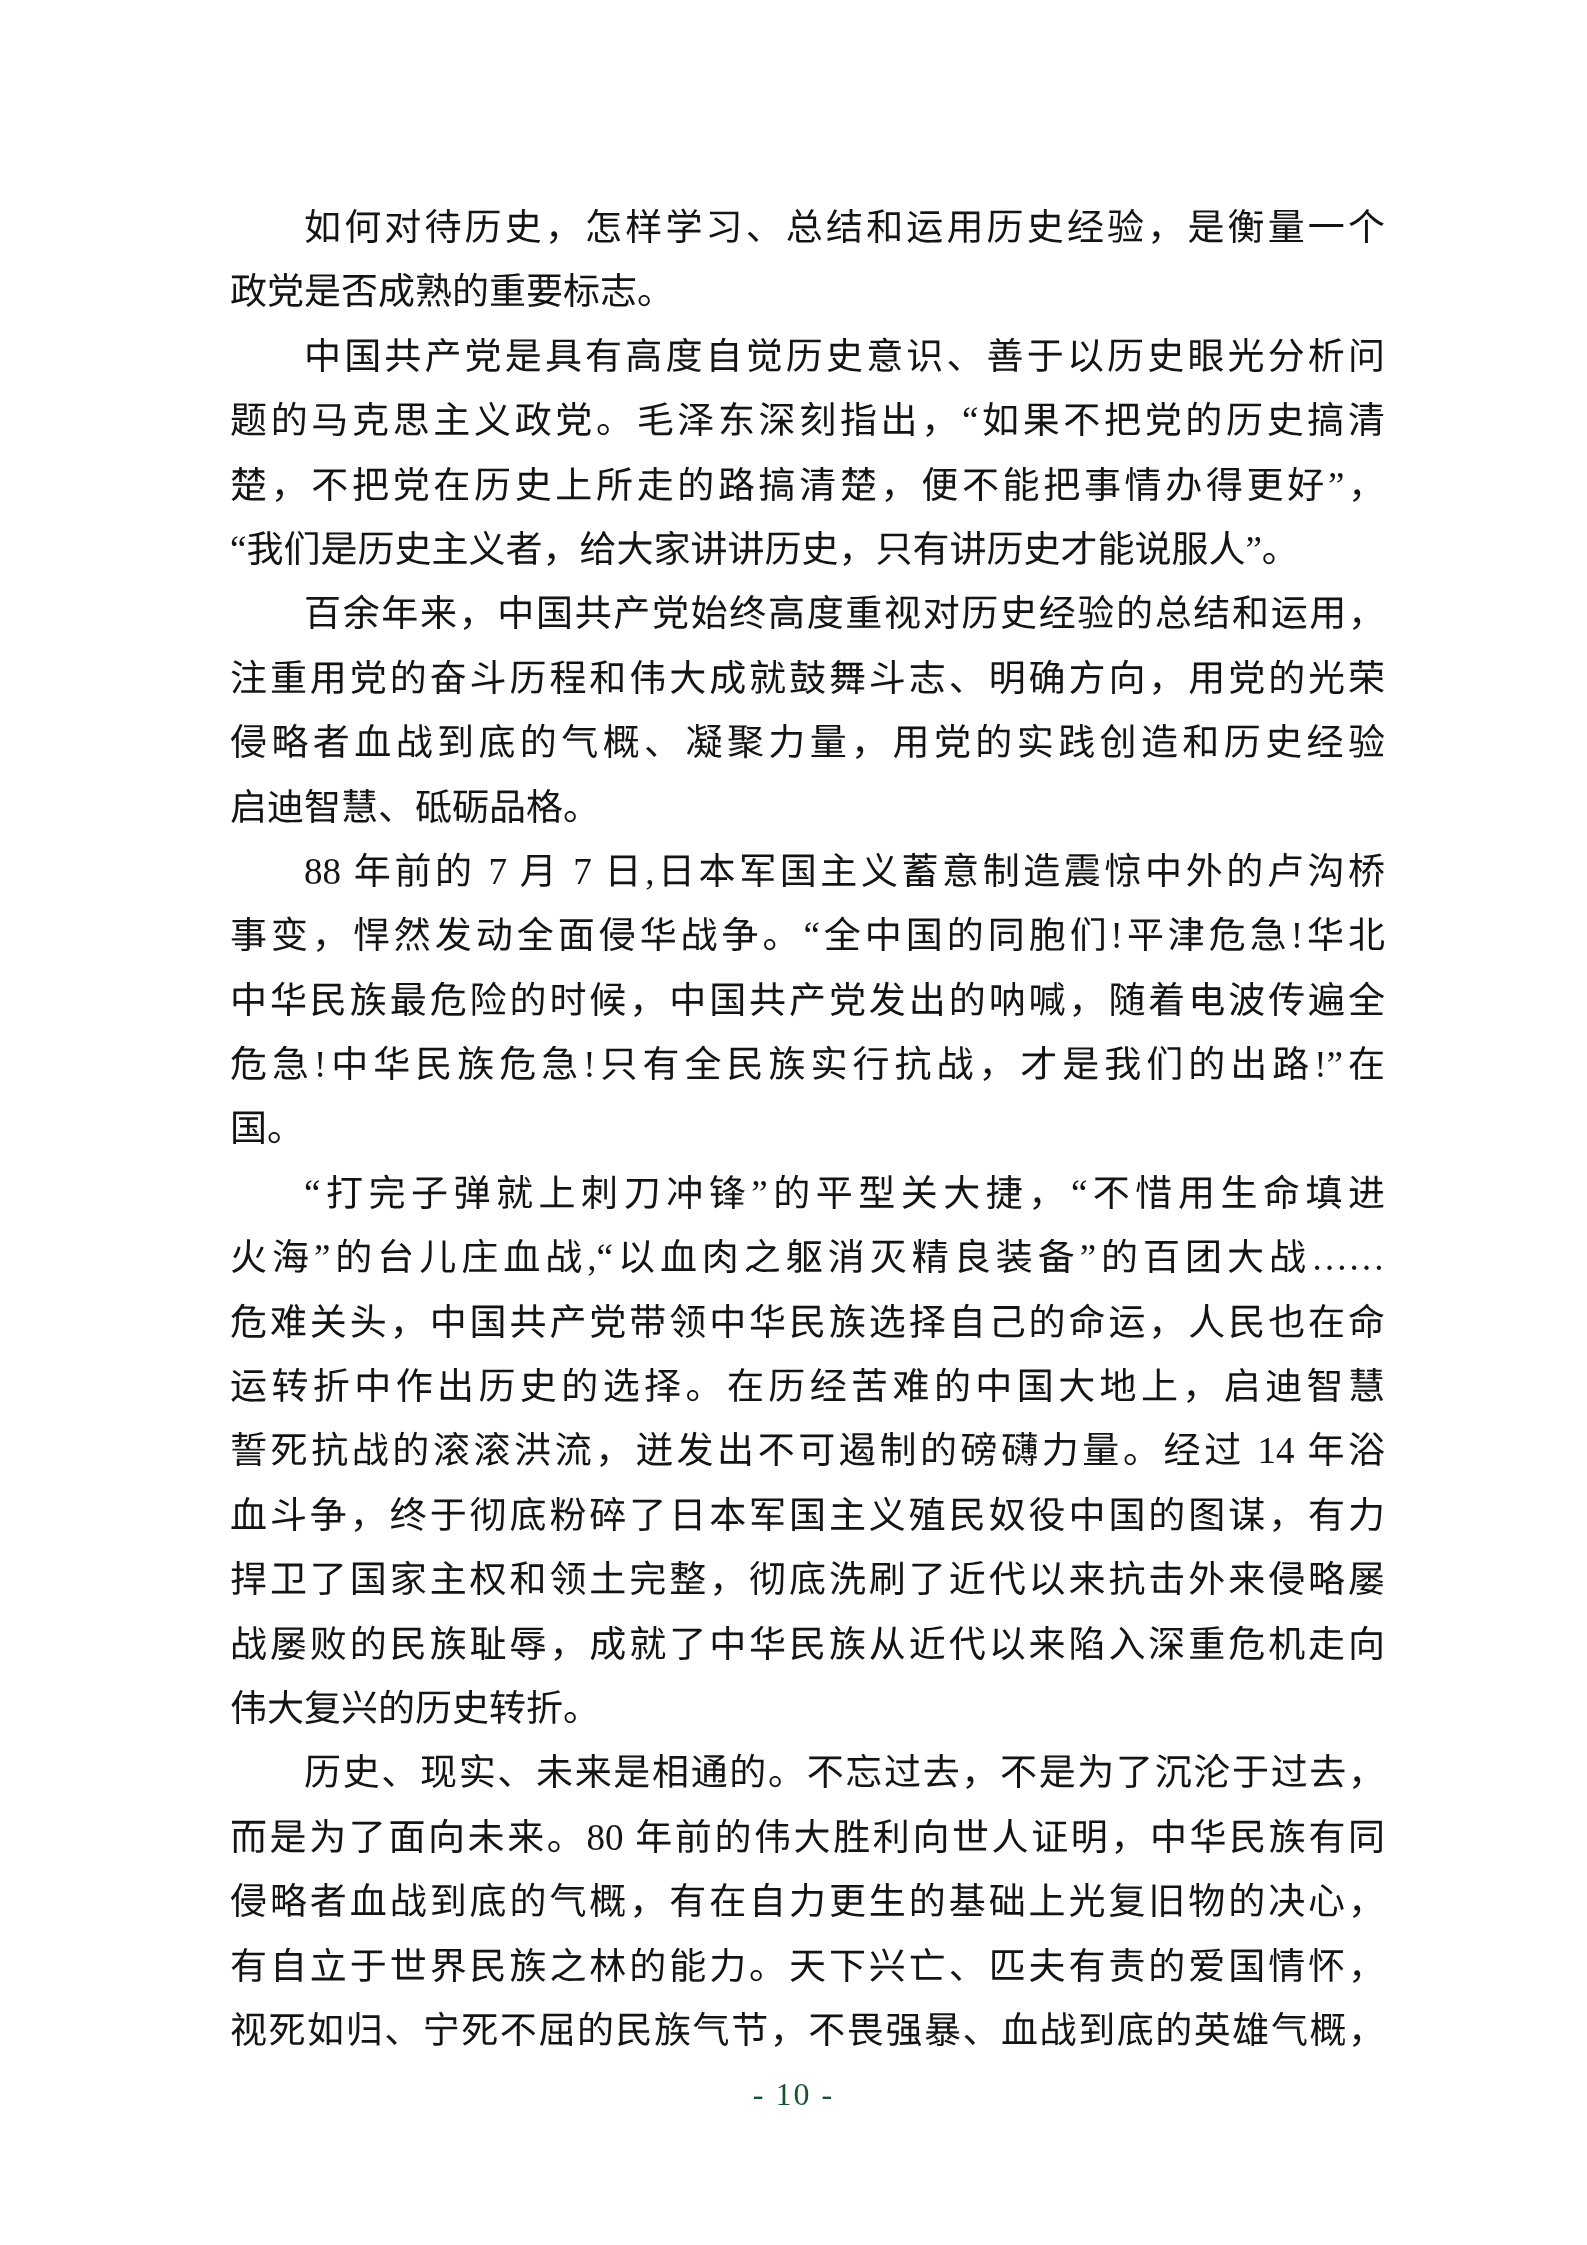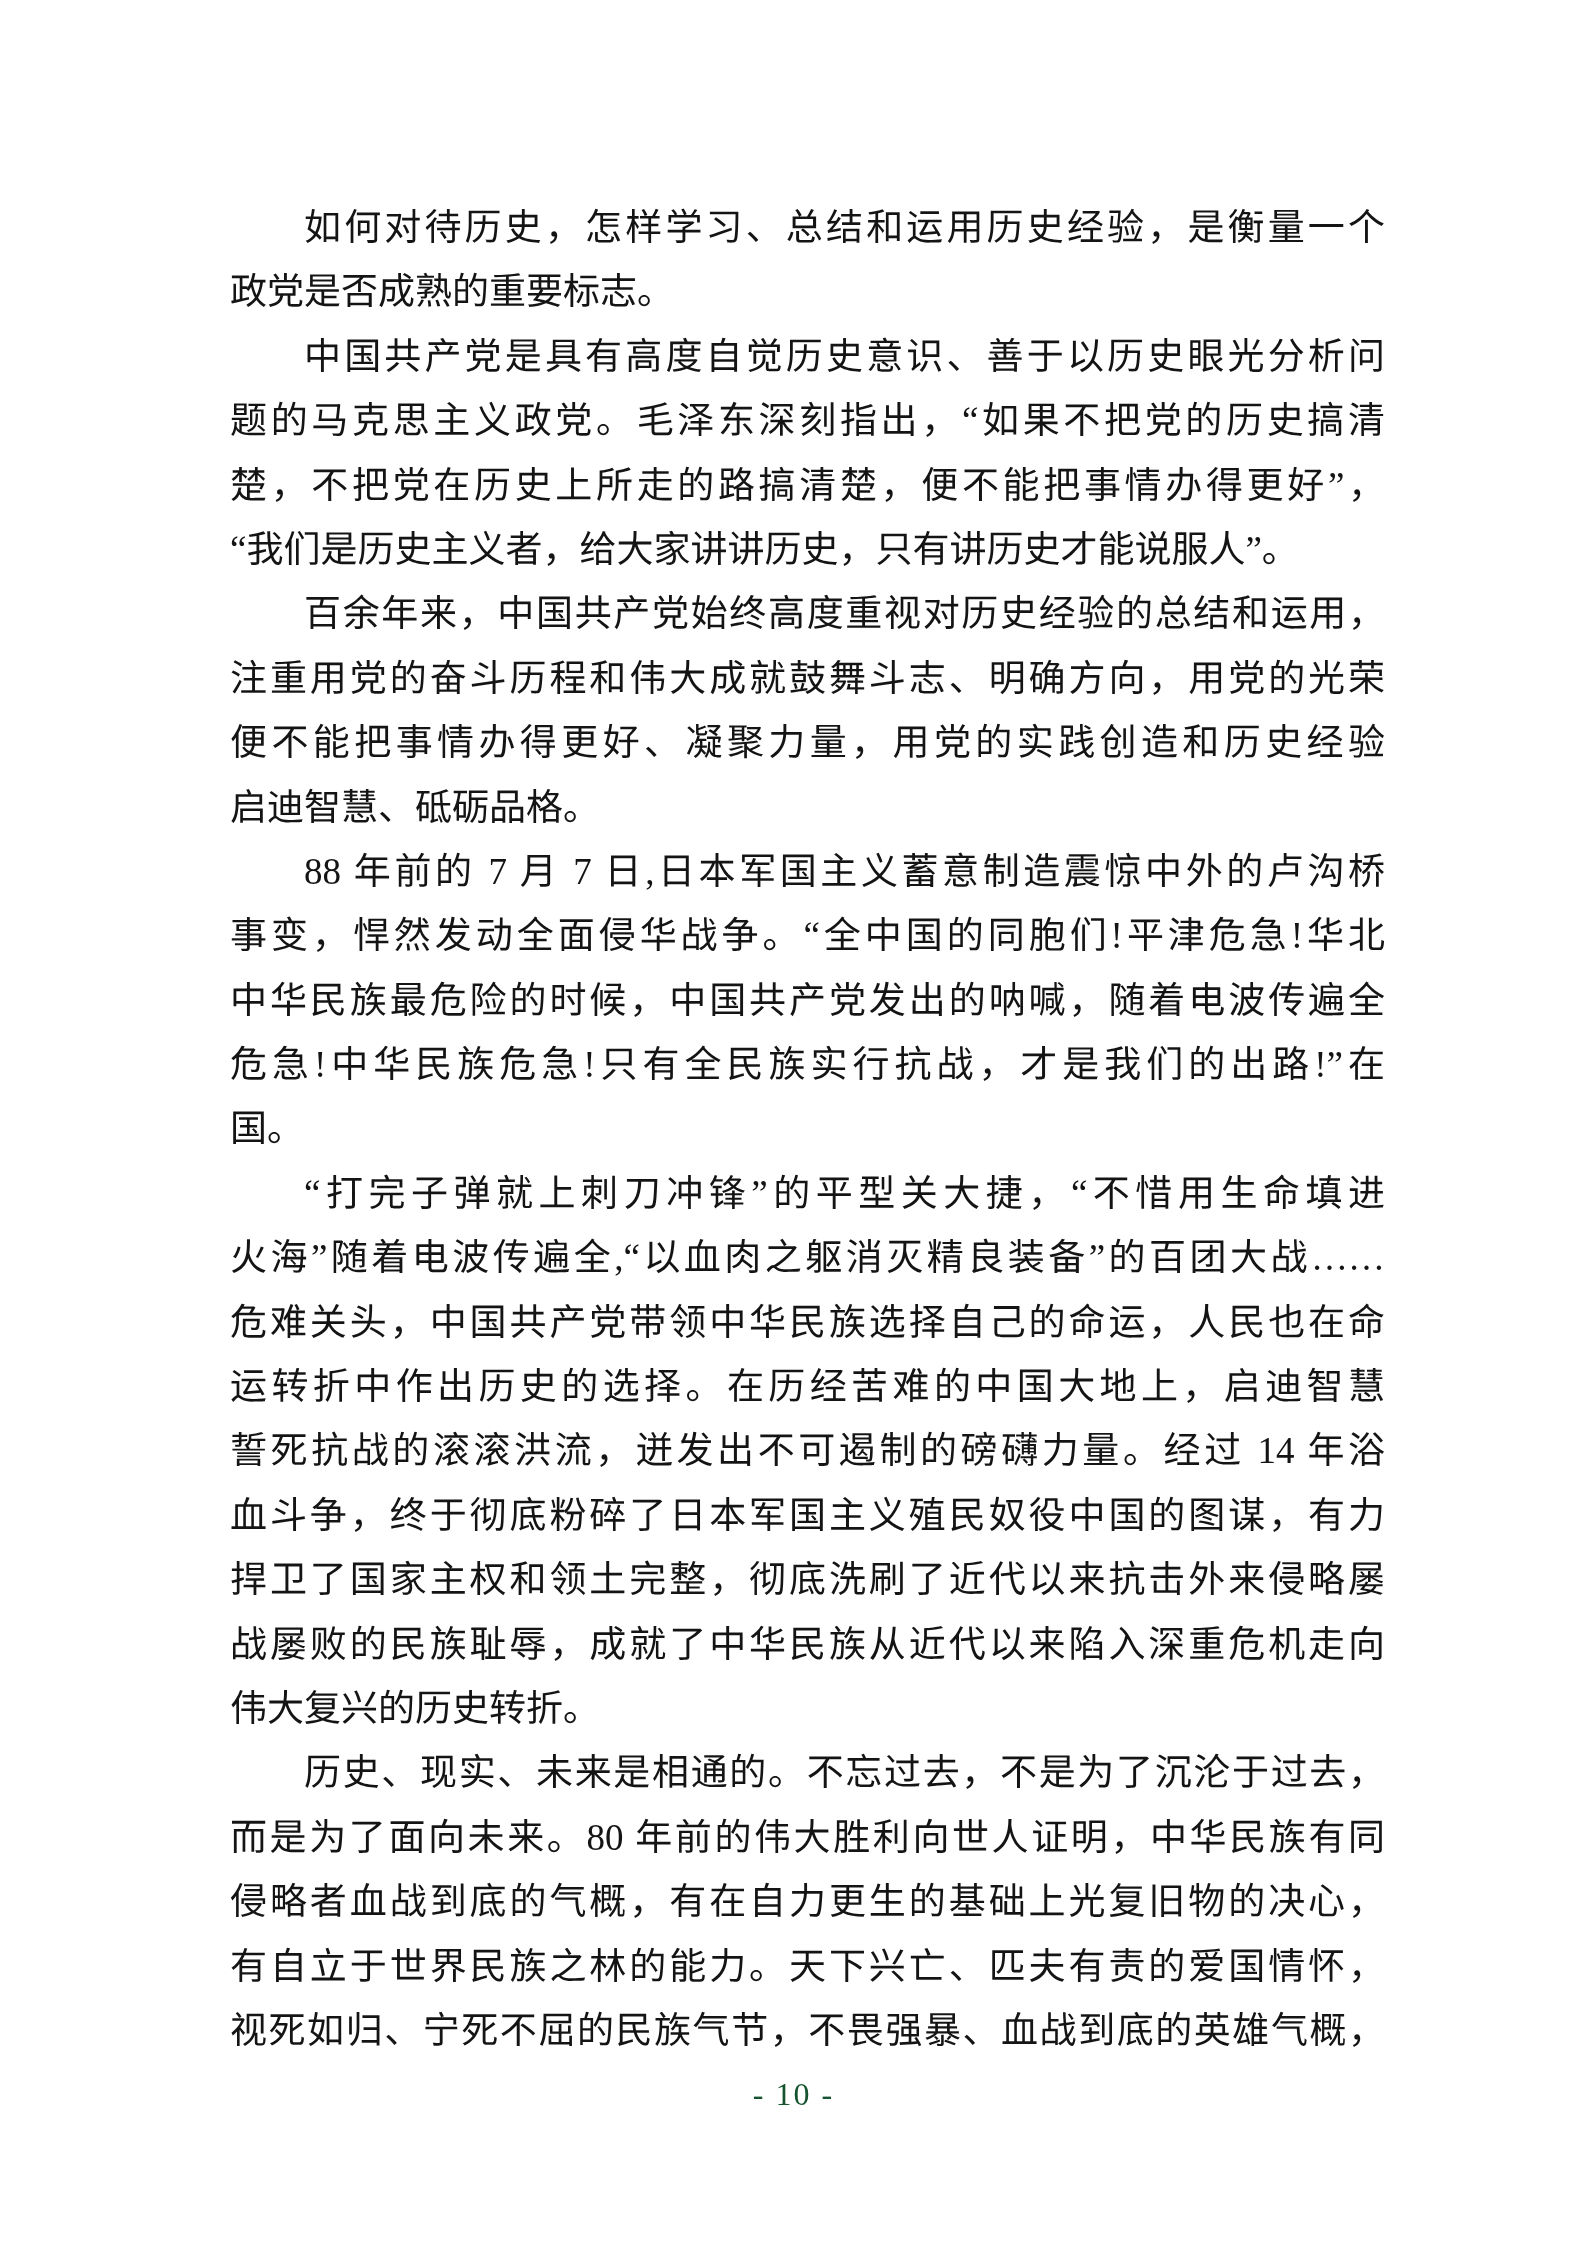--- a/index.html
+++ b/index.html
@@ -57,29 +57,29 @@
 <div class="page">
   <div class="text-block" id="text-block">
       <div class="line indent">如何对待历史，怎样学习、总结和运用历史经验，是衡量一个</div>
       <div class="line para-end">政党是否成熟的重要标志。</div>
       <div class="line indent">中国共产党是具有高度自觉历史意识、善于以历史眼光分析问</div>
       <div class="line">题的马克思主义政党。毛泽东深刻指出，“如果不把党的历史搞清</div>
       <div class="line">楚，不把党在历史上所走的路搞清楚，便不能把事情办得更好”，</div>
       <div class="line para-end">“我们是历史主义者，给大家讲讲历史，只有讲历史才能说服人”。</div>
       <div class="line indent">百余年来，中国共产党始终高度重视对历史经验的总结和运用，</div>
       <div class="line">注重用党的奋斗历程和伟大成就鼓舞斗志、明确方向，用党的光荣</div>
-      <div class="line">便不能把事情办得更好、凝聚力量，用党的实践创造和历史经验</div>
+      <div class="line">侵略者血战到底的气概、凝聚力量，用党的实践创造和历史经验</div>
       <div class="line para-end">启迪智慧、砥砺品格。</div>
       <div class="line indent">88 年前的 7 月 7 日,日本军国主义蓄意制造震惊中外的卢沟桥</div>
       <div class="line">事变，悍然发动全面侵华战争。“全中国的同胞们!平津危急!华北</div>
       <div class="line">中华民族最危险的时候，中国共产党发出的呐喊，随着电波传遍全</div>
       <div class="line">危急!中华民族危急!只有全民族实行抗战，才是我们的出路!”在</div>
       <div class="line para-end">国。</div>
       <div class="line indent">“打完子弹就上刺刀冲锋”的平型关大捷，“不惜用生命填进</div>
-      <div class="line">火海”随着电波传遍全,“以血肉之躯消灭精良装备”的百团大战……</div>
+      <div class="line">火海”的台儿庄血战,“以血肉之躯消灭精良装备”的百团大战……</div>
       <div class="line">危难关头，中国共产党带领中华民族选择自己的命运，人民也在命</div>
       <div class="line">运转折中作出历史的选择。在历经苦难的中国大地上，启迪智慧</div>
       <div class="line">誓死抗战的滚滚洪流，迸发出不可遏制的磅礴力量。经过 14 年浴</div>
       <div class="line">血斗争，终于彻底粉碎了日本军国主义殖民奴役中国的图谋，有力</div>
       <div class="line">捍卫了国家主权和领土完整，彻底洗刷了近代以来抗击外来侵略屡</div>
       <div class="line">战屡败的民族耻辱，成就了中华民族从近代以来陷入深重危机走向</div>
       <div class="line para-end">伟大复兴的历史转折。</div>
       <div class="line indent">历史、现实、未来是相通的。不忘过去，不是为了沉沦于过去，</div>
       <div class="line">而是为了面向未来。80 年前的伟大胜利向世人证明，中华民族有同</div>
       <div class="line">侵略者血战到底的气概，有在自力更生的基础上光复旧物的决心，</div>

